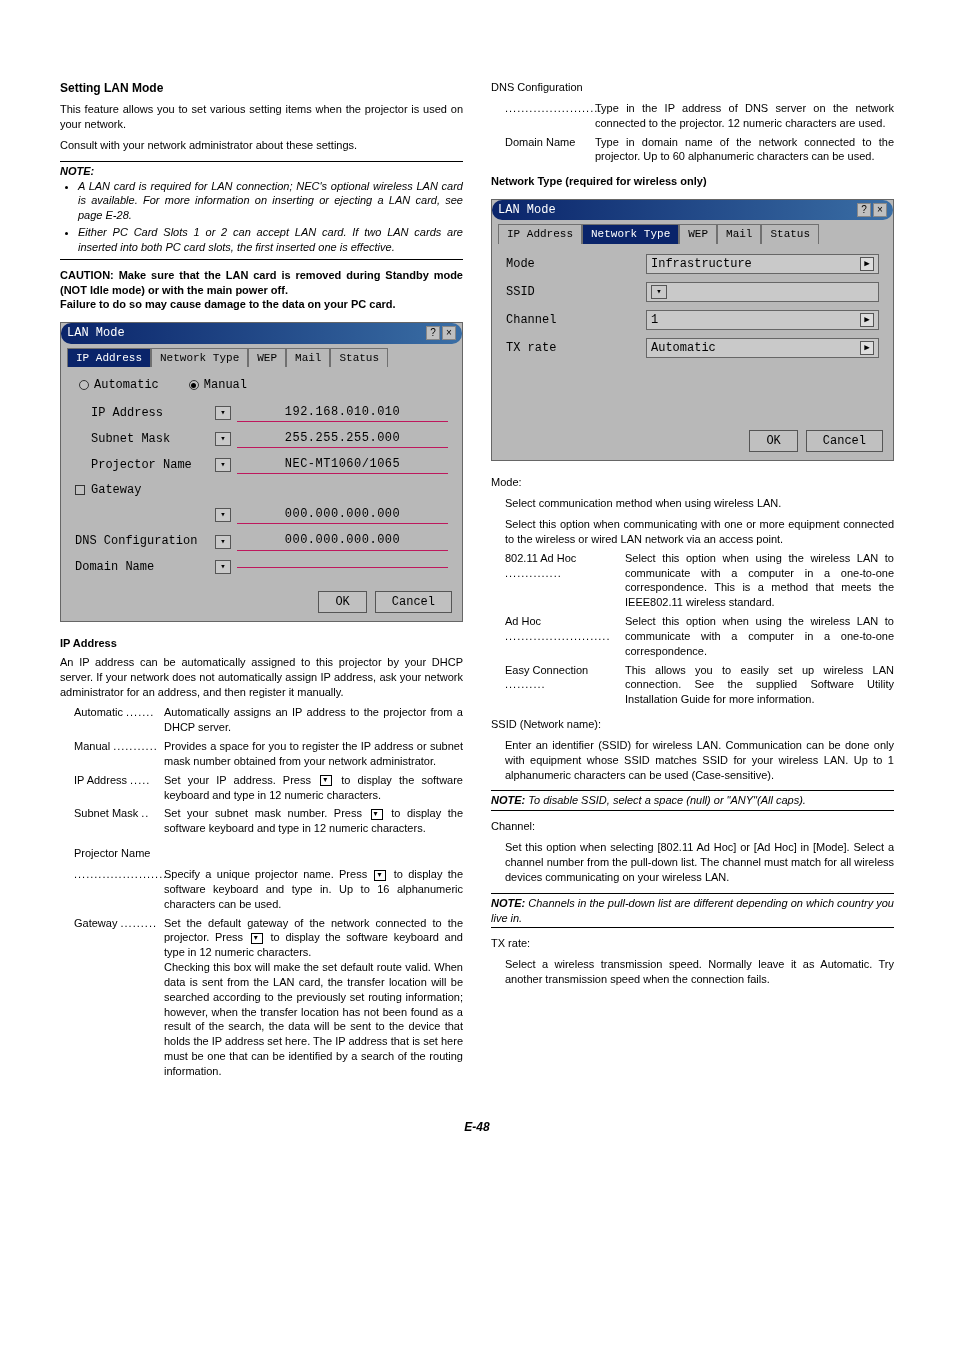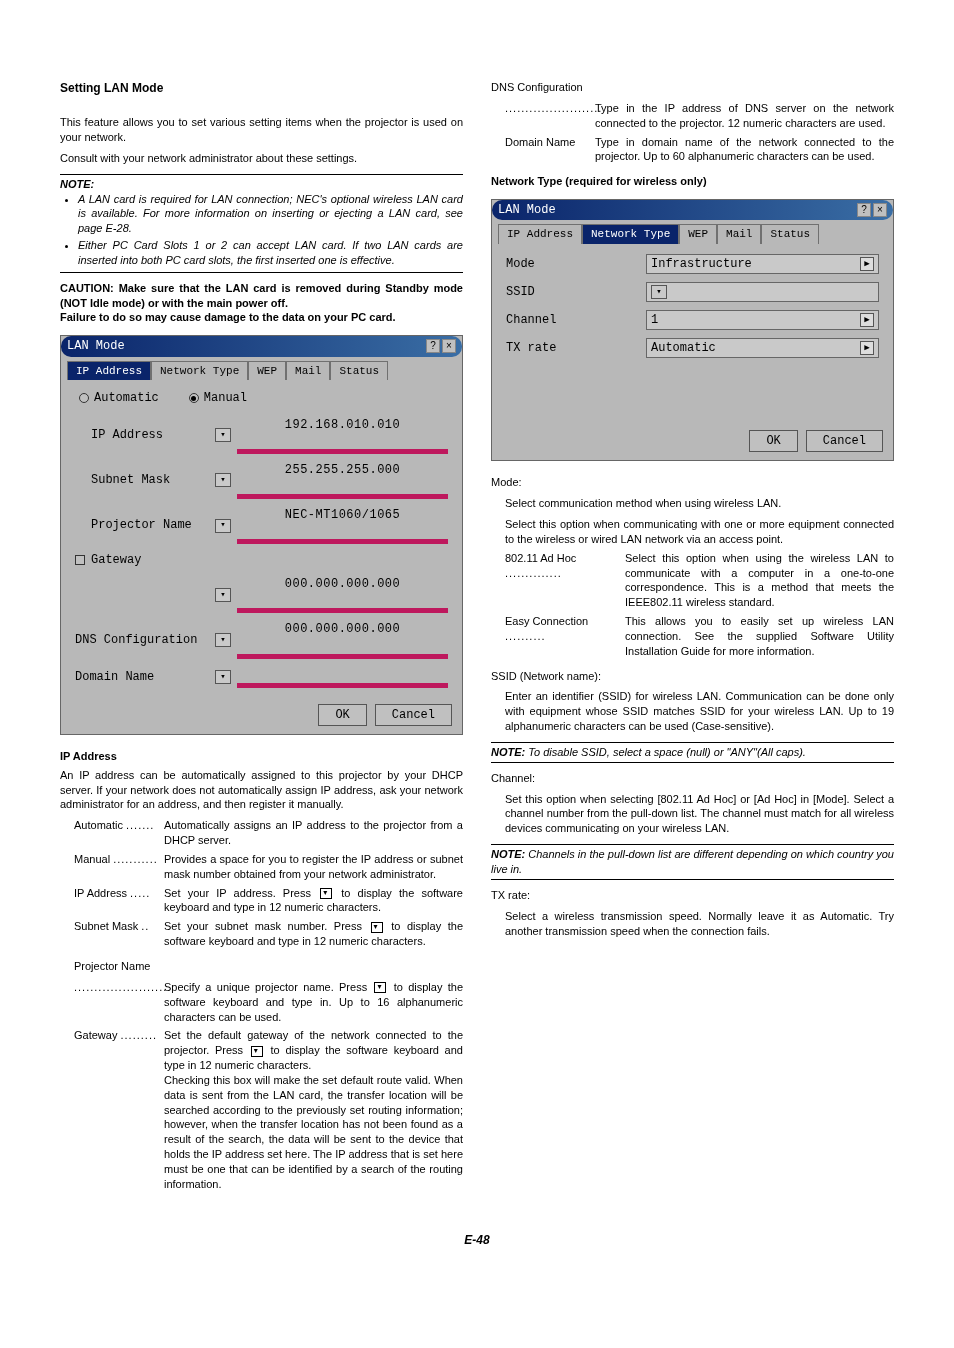--- a/index.html
+++ b/index.html
@@ -8,21 +8,21 @@
     font-size: 11px;
     line-height: 1.35;
     color: #000;
     background: #fff;
     width: 954px;
     margin: 0 auto;
     padding: 80px 60px 40px;
   }
   .two-col { display: flex; gap: 28px; }
   .col { flex: 1; min-width: 0; }
-  h3.section { font-weight: bold; font-size: 12px; margin-bottom: 19px; }
+  h3.section { font-weight: bold; font-size: 12px; margin-bottom: 6px; }
   p { margin-bottom: 6px; text-align: justify; }
   .note-block { border-top: 1px solid #000; border-bottom: 1px solid #000; padding: 2px 0; margin: 8px 0; font-style: italic; }
   .note-label { font-weight: bold; font-style: italic; }
   ul.bullets { list-style: disc; padding-left: 18px; }
   ul.bullets li { text-align: justify; margin-bottom: 2px; }
   .caution { font-weight: bold; margin: 8px 0 10px; text-align: justify; }
   .dialog {
     border: 1px solid #666;
     background: #b8b8b8;
     font-family: "Courier New", monospace;
@@ -58,21 +58,21 @@
   .dlg-lbl { width: 140px; }
   .dlg-field {
     flex: 1; display: flex; align-items: center; gap: 6px;
   }
   .kb-btn {
     width: 16px; height: 14px; border: 1px solid #555; background: #c9c9c9;
     display: inline-flex; align-items: center; justify-content: center;
     font-size: 9px;
   }
   .txtval {
-    flex: 1; border-bottom: 5px solid #be185d; padding-bottom: 16px;
+    flex: 1; border-bottom: 1px solid #be185d; padding-bottom: 1px;
     text-align: center; letter-spacing: 0.5px;
   }
   .radio-row { display: flex; gap: 30px; margin-bottom: 10px; padding-left: 4px; }
   .radio { display: inline-flex; align-items: center; gap: 5px; }
   .rd { width: 10px; height: 10px; border: 1px solid #333; border-radius: 50%; background: #c0c0c0; display: inline-flex; align-items: center; justify-content: center; }
   .rd.sel::after { content: ""; width: 5px; height: 5px; background: #000; border-radius: 50%; }
   .chk { width: 10px; height: 10px; border: 1px solid #333; background: #c0c0c0; display: inline-block; margin-right: 6px; vertical-align: middle; }
   .dlg-buttons { display: flex; justify-content: flex-end; gap: 8px; padding: 2px 10px 8px; }
   .dlg-btn {
     border: 1px solid #555; background: #c0c0c0;
@@ -312,27 +312,31 @@
 
     <div class="def-list indent">
       <div class="def-row">
         <div class="def-desc">Select this option when communicating with one or more equipment connected to the wireless or wired LAN network via an access point.</div>
       </div>
       <div class="def-row">
         <div class="def-term wide"><span>802.11 Ad Hoc</span> <span class="def-dots">..............</span></div>
         <div class="def-desc">Select this option when using the wireless LAN to communicate with a computer in a one-to-one correspondence. This is a method that meets the IEEE802.11 wireless standard.</div>
       </div>
       <div class="def-row">
+        <div class="def-term wide"><span>Ad Hoc</span> <span class="def-dots">..........................</span></div>
+        <div class="def-desc">Select this option when using the wireless LAN to communicate with a computer in a one-to-one correspondence.</div>
+      </div>
+      <div class="def-row">
         <div class="def-term wide"><span>Easy Connection</span> <span class="def-dots">..........</span></div>
         <div class="def-desc">This allows you to easily set up wireless LAN connection. See the supplied Software Utility Installation Guide for more information.</div>
       </div>
     </div>
 
     <p>SSID (Network name):</p>
-    <p class="indent">Enter an identifier (SSID) for wireless LAN. Communication can be done only with equipment whose SSID matches SSID for your wireless LAN. Up to 19 alphanumeric characters can be used (Case-sensitive).</p>
+    <p class="indent">Enter an identifier (SSID) for wireless LAN. Communication can be done only with equipment whose SSID matches SSID for your wireless LAN. Up to 1 alphanumeric characters can be used (Case-sensitive).</p>
     <div class="note-block">
       <span class="note-label">NOTE:</span>
       <span style="font-style: italic;">To disable SSID, select a space (null) or "ANY"(All caps).</span>
     </div>
 
     <p>Channel:</p>
     <p class="indent">Set this option when selecting [802.11 Ad Hoc] or [Ad Hoc] in [Mode]. Select a channel number from the pull-down list. The channel must match for all wireless devices communicating on your wireless LAN.</p>
     <div class="note-block">
       <span class="note-label">NOTE:</span>
       <span style="font-style: italic;">Channels in the pull-down list are different depending on which country you live in.</span>

